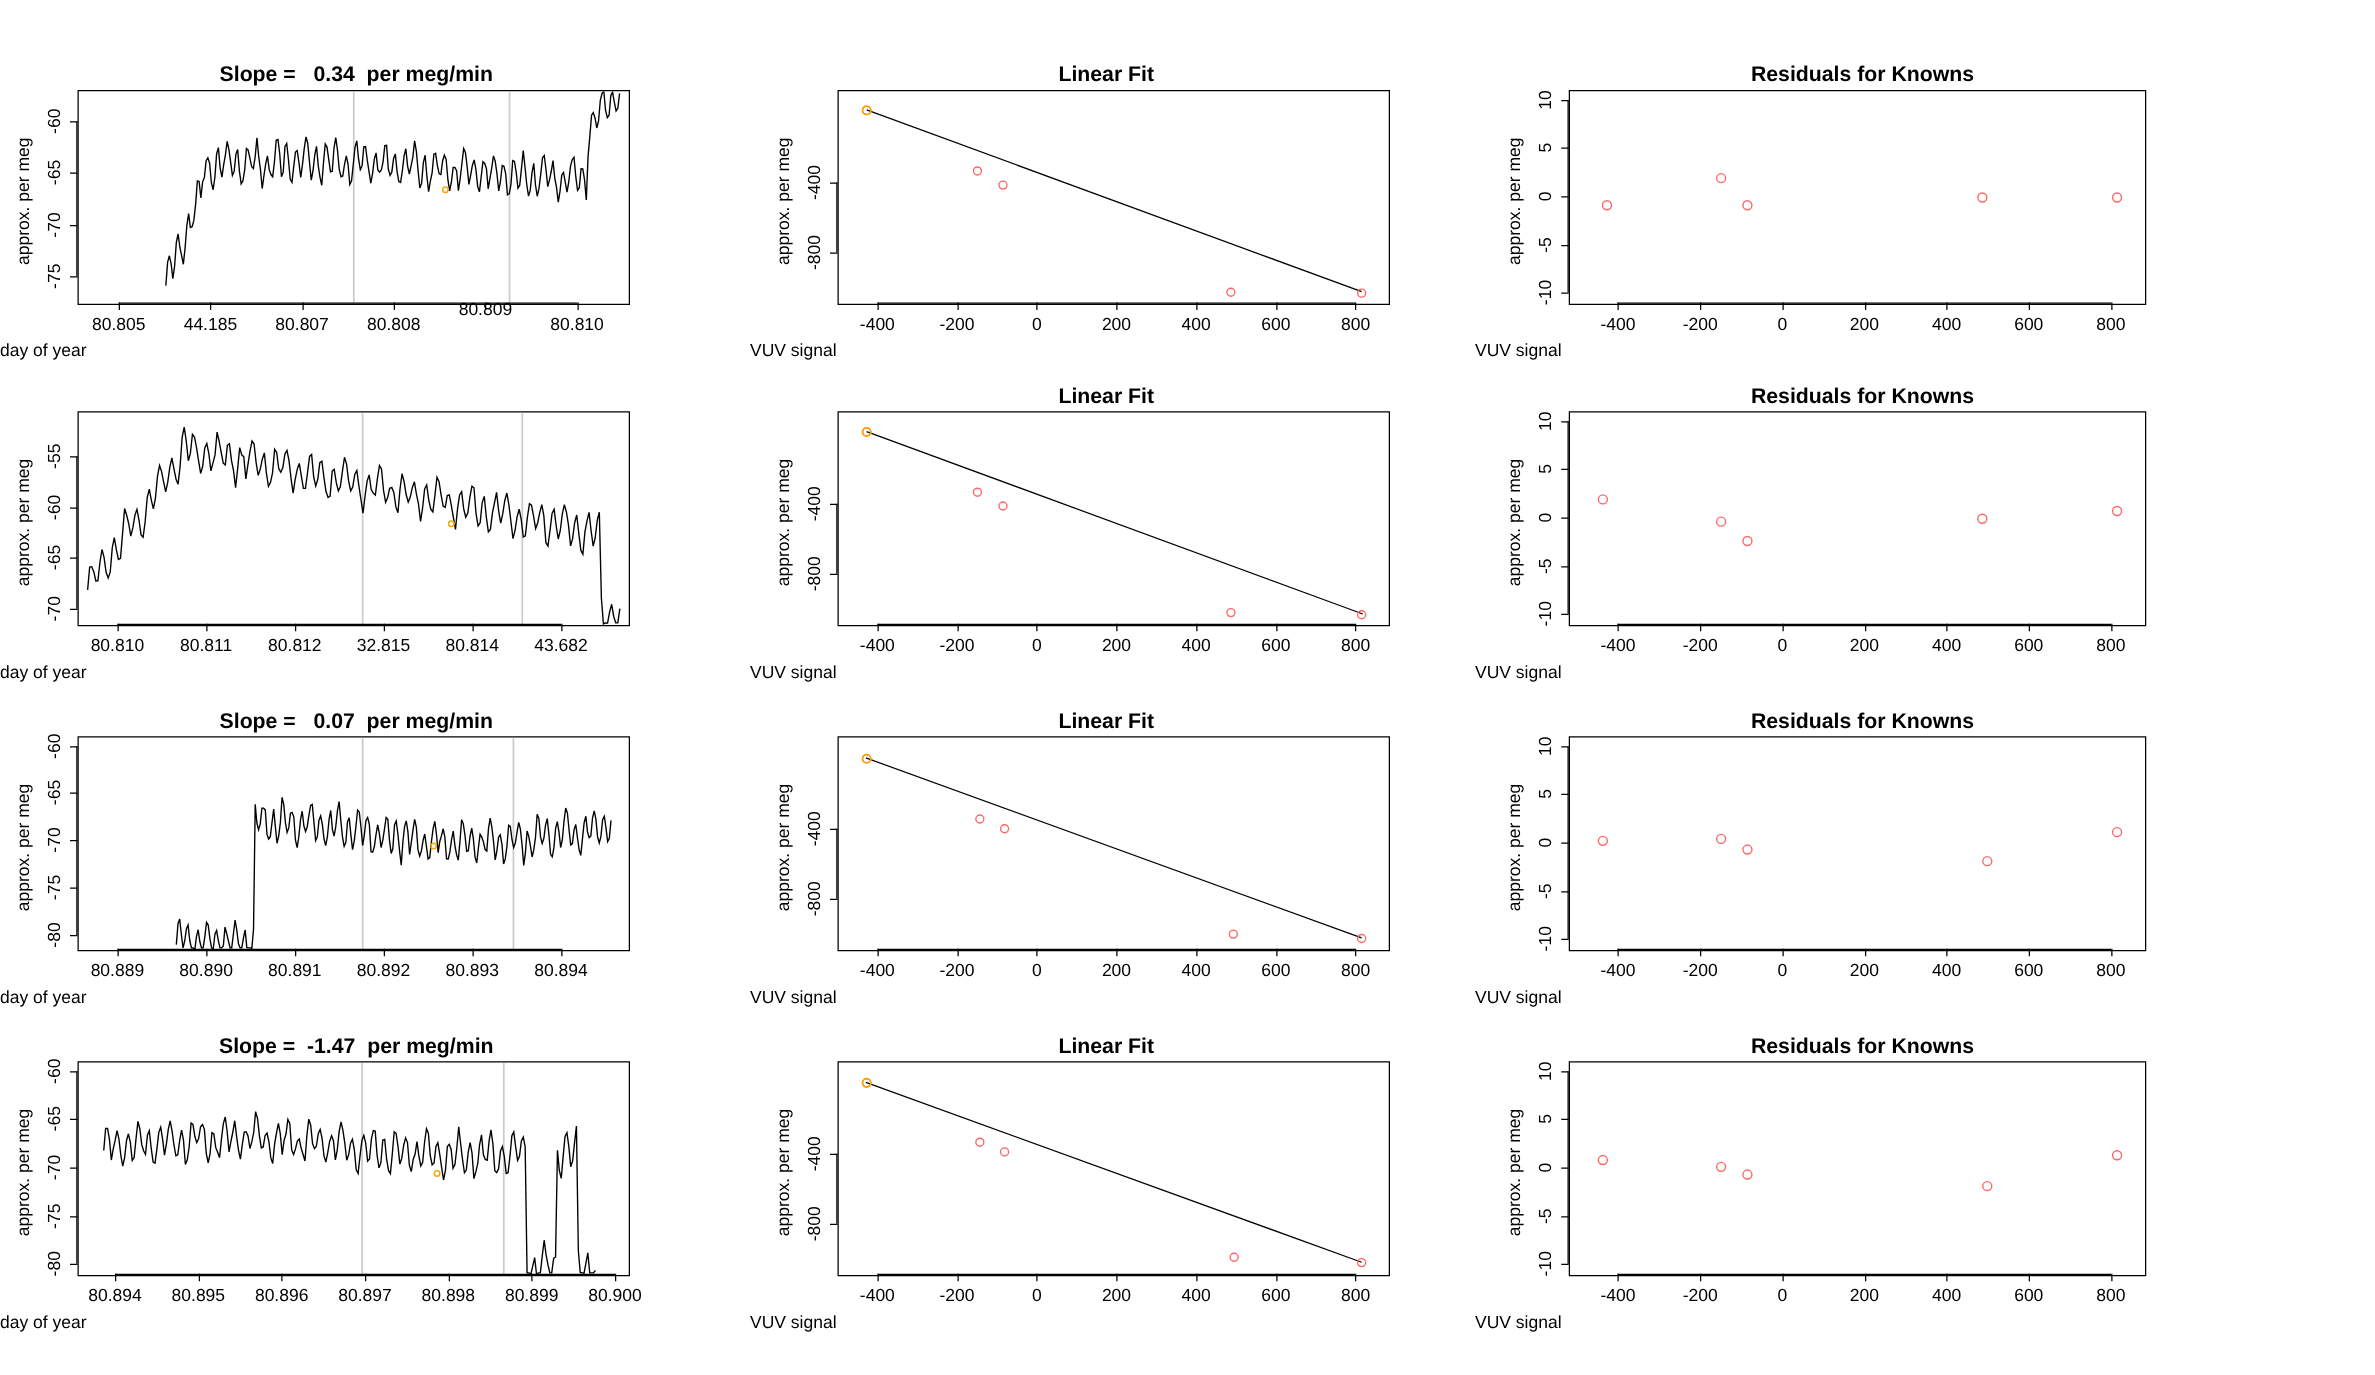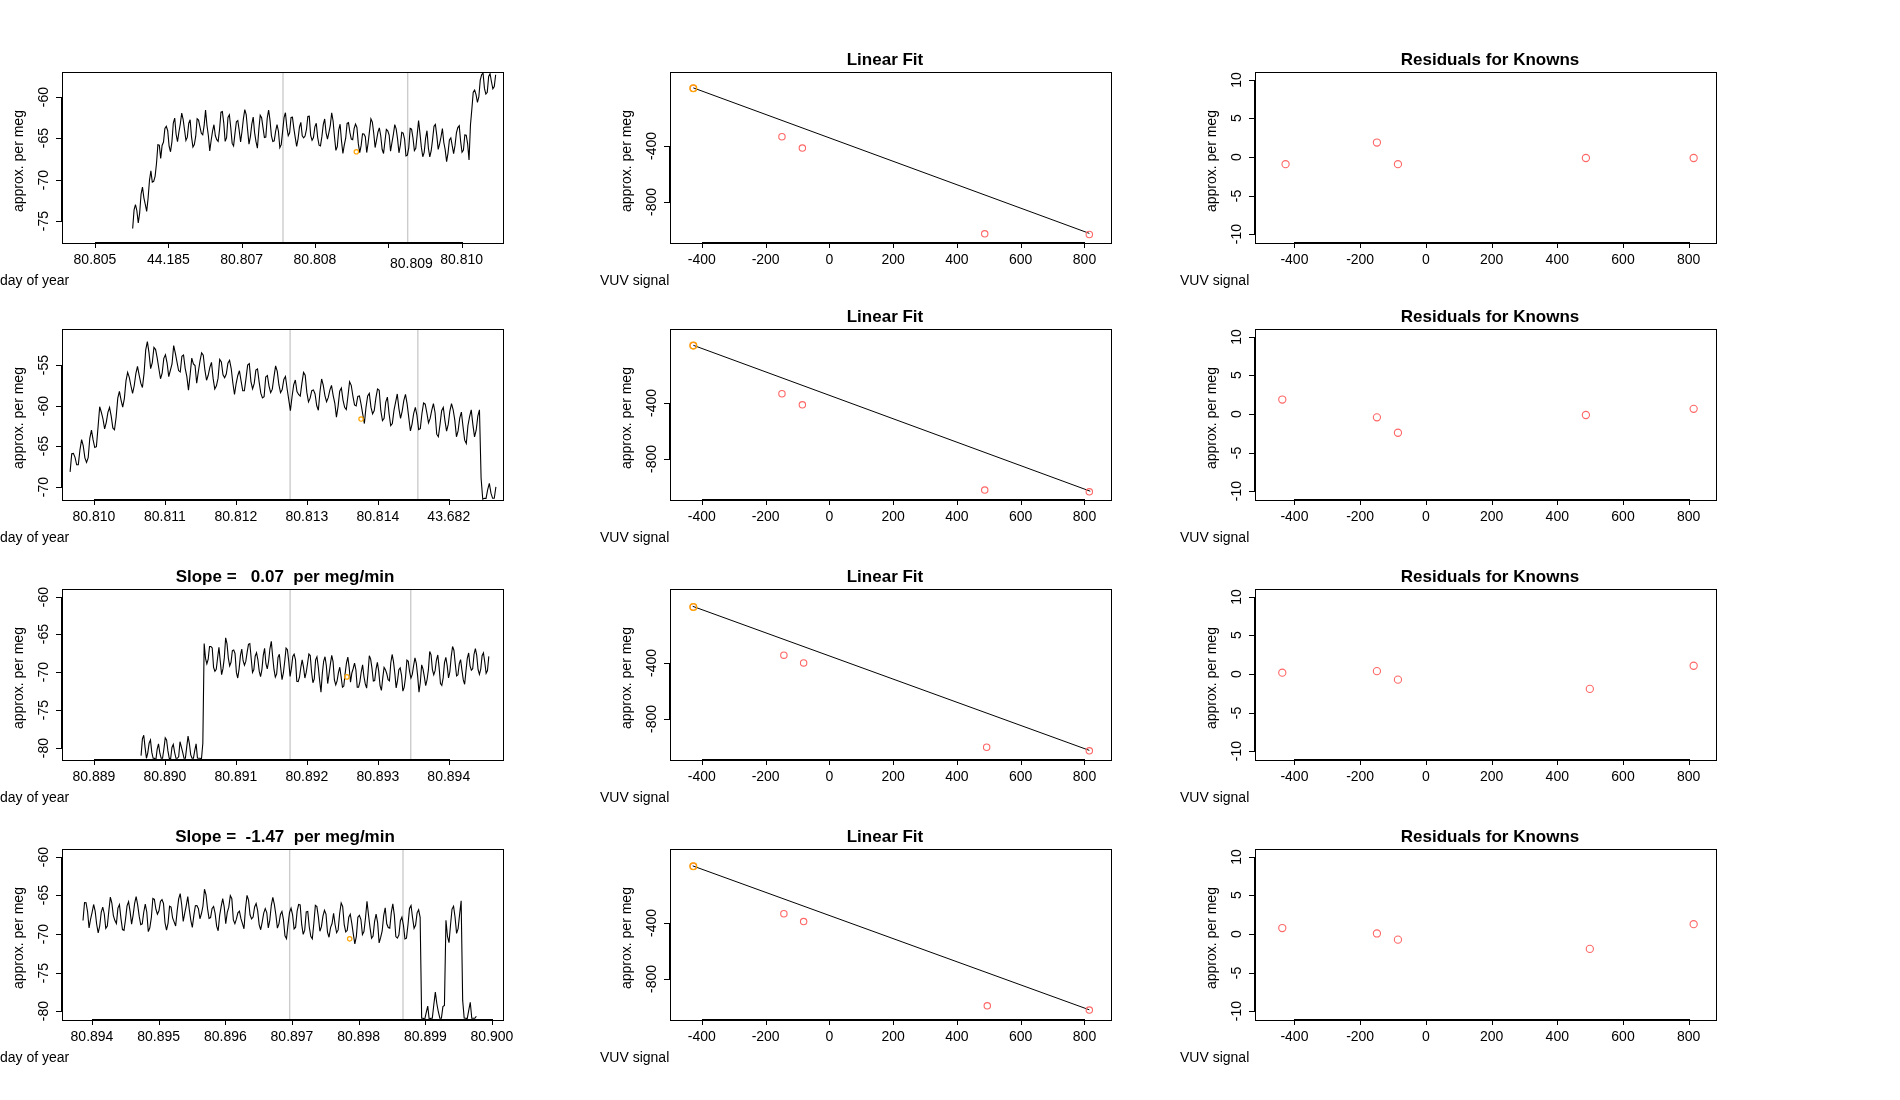--- a/index.html
+++ b/index.html
@@ -39,38 +39,39 @@
     transform-origin:50% 50%;transform:rotate(-90deg);
   }
   .axisline{position:absolute;background:#000;}
 </style>
 </head>
 <body>
 
 <div id="page">
   <div class="grid" id="grid">
       <div class="cell" style="left: 0px; top: 10px; width: 570px; height: 255px;">
+        <div class="panel-title">Slope =   0.34  per meg/min</div>
         <div class="plotbox" style="left: 62px; top: 22px; width: 440px; height: 170px;">
           <svg width="440" height="170">
             <line x1="220" y1="0" x2="220" y2="170" stroke="#cccccc" stroke-width="1.4"></line>
             <line x1="344.66666666663195" y1="0" x2="344.66666666663195" y2="170" stroke="#cccccc" stroke-width="1.4"></line>
             <path d="M69.67,155.46 L71.07,136.94 L72.47,131.63 L73.87,137.73 L75.27,149.84 L76.67,139.99 L78.08,120.96 L79.48,114.12 L80.88,124.80 L82.28,131.29 L83.68,138.40 L85.08,125.34 L86.49,107.22 L87.89,97.91 L89.29,109.05 L90.69,108.33 L92.09,103.34 L93.49,90.54 L94.89,71.81 L96.30,72.24 L97.70,85.34 L99.10,72.45 L100.50,69.07 L101.90,55.55 L103.30,53.32 L104.71,57.73 L106.11,73.18 L107.51,78.77 L108.91,68.84 L110.31,49.99 L111.71,45.06 L113.11,61.26 L114.52,68.65 L115.92,58.97 L117.32,50.82 L118.72,40.04 L120.12,46.46 L121.52,56.77 L122.93,67.37 L124.33,64.13 L125.73,50.33 L127.13,46.67 L128.53,63.93 L129.93,74.09 L131.33,71.61 L132.74,63.18 L134.14,45.81 L135.54,47.13 L136.94,53.78 L138.34,60.28 L139.74,61.77 L141.15,52.32 L142.55,37.16 L143.95,52.20 L145.35,62.45 L146.75,77.85 L148.15,67.55 L149.55,58.08 L150.96,51.70 L152.36,62.75 L153.76,66.63 L155.16,68.35 L156.56,56.42 L157.96,39.19 L159.37,38.59 L160.77,49.98 L162.17,68.34 L163.57,64.70 L164.97,44.37 L166.37,41.78 L167.77,54.76 L169.18,70.41 L170.58,72.88 L171.98,60.35 L173.38,48.67 L174.78,47.51 L176.18,57.20 L177.59,68.84 L178.99,58.45 L180.39,45.87 L181.79,36.56 L183.19,41.57 L184.59,56.69 L185.99,71.11 L187.40,63.57 L188.80,51.10 L190.20,44.05 L191.60,59.63 L193.00,68.69 L194.40,75.22 L195.81,56.86 L197.21,42.24 L198.61,44.67 L200.01,54.67 L201.41,64.46 L202.81,64.04 L204.21,45.25 L205.62,37.03 L207.02,47.40 L208.42,62.77 L209.82,68.39 L211.22,67.76 L212.62,58.41 L214.03,51.73 L215.43,58.21 L216.83,74.70 L218.23,71.66 L219.63,58.41 L221.03,44.63 L222.44,39.71 L223.84,54.17 L225.24,62.73 L226.64,59.75 L228.04,44.46 L229.44,44.20 L230.84,55.34 L232.25,64.56 L233.65,73.50 L235.05,65.85 L236.45,54.23 L237.85,49.35 L239.25,62.91 L240.66,64.78 L242.06,63.02 L243.46,56.45 L244.86,43.38 L246.26,43.16 L247.66,62.37 L249.06,67.33 L250.47,64.54 L251.87,53.78 L253.27,50.30 L254.67,64.30 L256.07,72.25 L257.47,72.94 L258.88,63.63 L260.28,51.61 L261.68,45.97 L263.08,59.84 L264.48,66.21 L265.88,59.70 L267.28,52.71 L268.69,39.73 L270.09,48.03 L271.49,63.78 L272.89,77.38 L274.29,73.53 L275.69,57.05 L277.10,51.22 L278.50,67.96 L279.90,80.32 L281.30,71.81 L282.70,65.23 L284.10,50.40 L285.50,49.70 L286.91,59.51 L288.31,66.02 L289.71,66.62 L291.11,55.56 L292.51,51.09 L293.91,54.44 L295.32,70.65 L296.72,79.63 L298.12,72.66 L299.52,60.90 L300.92,60.97 L302.32,63.68 L303.72,79.56 L305.13,70.02 L306.53,57.82 L307.93,45.87 L309.33,49.03 L310.73,60.25 L312.13,74.57 L313.54,67.10 L314.94,59.16 L316.34,54.90 L317.74,62.71 L319.14,76.28 L320.54,80.49 L321.94,68.52 L323.35,56.36 L324.75,57.79 L326.15,61.99 L327.55,78.10 L328.95,69.66 L330.35,61.66 L331.76,51.69 L333.16,55.83 L334.56,65.83 L335.96,79.78 L337.36,72.18 L338.76,59.39 L340.16,60.04 L341.57,66.09 L342.97,82.92 L344.37,82.13 L345.77,74.61 L347.17,55.44 L348.57,56.12 L349.98,65.01 L351.38,77.53 L352.78,75.23 L354.18,61.73 L355.58,47.52 L356.98,60.39 L358.38,74.41 L359.79,83.79 L361.19,79.33 L362.59,65.35 L363.99,57.67 L365.39,75.02 L366.79,83.98 L368.20,77.73 L369.60,66.34 L371.00,53.30 L372.40,51.39 L373.80,62.59 L375.20,76.32 L376.60,70.88 L378.01,64.01 L379.41,55.52 L380.81,69.54 L382.21,76.94 L383.61,88.66 L385.01,80.07 L386.42,66.95 L387.82,64.96 L389.22,72.69 L390.62,80.68 L392.02,72.43 L393.42,59.83 L394.82,54.60 L396.23,52.79 L397.63,68.37 L399.03,79.23 L400.43,77.16 L401.83,61.99 L403.23,62.17 L404.64,70.92 L406.04,87.04 L407.44,52.30 L408.84,36.26 L410.24,19.19 L411.64,17.10 L413.05,21.59 L414.45,29.39 L415.85,23.78 L417.25,7.21 L418.65,1.70 L420.05,0.03 L421.45,15.40 L422.86,21.09 L424.26,19.23 L425.66,3.43 L427.06,0.73 L428.46,8.75 L429.86,15.78 L431.27,13.57 L432.67,1.70 " fill="none" stroke="#000000" stroke-width="1.1"></path>
             <circle cx="293.3333333326386" cy="78.78048780487805" r="2.2" fill="none" stroke="#ffa500" stroke-width="1.2"></circle>
           </svg>
         </div>
         <div class="axisline" style="left: 95px; top: 192px; width: 1px; height: 6px;"></div>
         <div class="tick-x" style="left: 95px; top: 201px;">80.805</div>
         <div class="axisline" style="left: 168.333px; top: 192px; width: 1px; height: 6px;"></div>
         <div class="tick-x" style="left: 168.333px; top: 201px;">44.185</div>
         <div class="axisline" style="left: 241.667px; top: 192px; width: 1px; height: 6px;"></div>
         <div class="tick-x" style="left: 241.667px; top: 201px;">80.807</div>
         <div class="axisline" style="left: 315px; top: 192px; width: 1px; height: 6px;"></div>
         <div class="tick-x" style="left: 315px; top: 201px;">80.808</div>
         <div class="axisline" style="left: 388.333px; top: 192px; width: 1px; height: 6px;"></div>
-        <div class="tick-x" style="left: 388.333px; top: 205px; margin-left: 23px;">80.809</div>
+        <div class="tick-x" style="left: 388.333px; top: 189px;">80.809</div>
         <div class="axisline" style="left: 461.667px; top: 192px; width: 1px; height: 6px;"></div>
         <div class="tick-x" style="left: 461.667px; top: 201px;">80.810</div>
         <div class="axisline" style="left: 95px; top: 192px; height: 1px; width: 366.667px;"></div>
         <div class="axisline" style="left: 56px; top: 171.268px; width: 6px; height: 1px;"></div>
         <div class="tick-y" style="left: 28px; top: 163.268px; width: 30px; text-align: center;">-75</div>
         <div class="axisline" style="left: 56px; top: 129.805px; width: 6px; height: 1px;"></div>
         <div class="tick-y" style="left: 28px; top: 121.805px; width: 30px; text-align: center;">-70</div>
         <div class="axisline" style="left: 56px; top: 88.3415px; width: 6px; height: 1px;"></div>
         <div class="tick-y" style="left: 28px; top: 80.3415px; width: 30px; text-align: center;">-65</div>
         <div class="axisline" style="left: 56px; top: 46.878px; width: 6px; height: 1px;"></div>
@@ -164,21 +165,21 @@
             <circle cx="298.0645161291949" cy="89.04761904761905" r="2.2" fill="none" stroke="#ffa500" stroke-width="1.2"></circle>
           </svg>
         </div>
         <div class="axisline" style="left: 93.9355px; top: 192px; width: 1px; height: 6px;"></div>
         <div class="tick-x" style="left: 93.9355px; top: 201px;">80.810</div>
         <div class="axisline" style="left: 164.903px; top: 192px; width: 1px; height: 6px;"></div>
         <div class="tick-x" style="left: 164.903px; top: 201px;">80.811</div>
         <div class="axisline" style="left: 235.871px; top: 192px; width: 1px; height: 6px;"></div>
         <div class="tick-x" style="left: 235.871px; top: 201px;">80.812</div>
         <div class="axisline" style="left: 306.839px; top: 192px; width: 1px; height: 6px;"></div>
-        <div class="tick-x" style="left: 306.839px; top: 201px;">80.813</div>
+        <div class="tick-x" style="left: 306.839px; top: 201px;">32.815</div>
         <div class="axisline" style="left: 377.806px; top: 192px; width: 1px; height: 6px;"></div>
         <div class="tick-x" style="left: 377.806px; top: 201px;">80.814</div>
         <div class="axisline" style="left: 448.774px; top: 192px; width: 1px; height: 6px;"></div>
         <div class="tick-x" style="left: 448.774px; top: 201px;">43.682</div>
         <div class="axisline" style="left: 93.9355px; top: 192px; height: 1px; width: 354.839px;"></div>
         <div class="axisline" style="left: 56px; top: 179.857px; width: 6px; height: 1px;"></div>
         <div class="tick-y" style="left: 28px; top: 171.857px; width: 30px; text-align: center;">-70</div>
         <div class="axisline" style="left: 56px; top: 139.381px; width: 6px; height: 1px;"></div>
         <div class="tick-y" style="left: 28px; top: 131.381px; width: 30px; text-align: center;">-65</div>
         <div class="axisline" style="left: 56px; top: 98.9048px; width: 6px; height: 1px;"></div>

